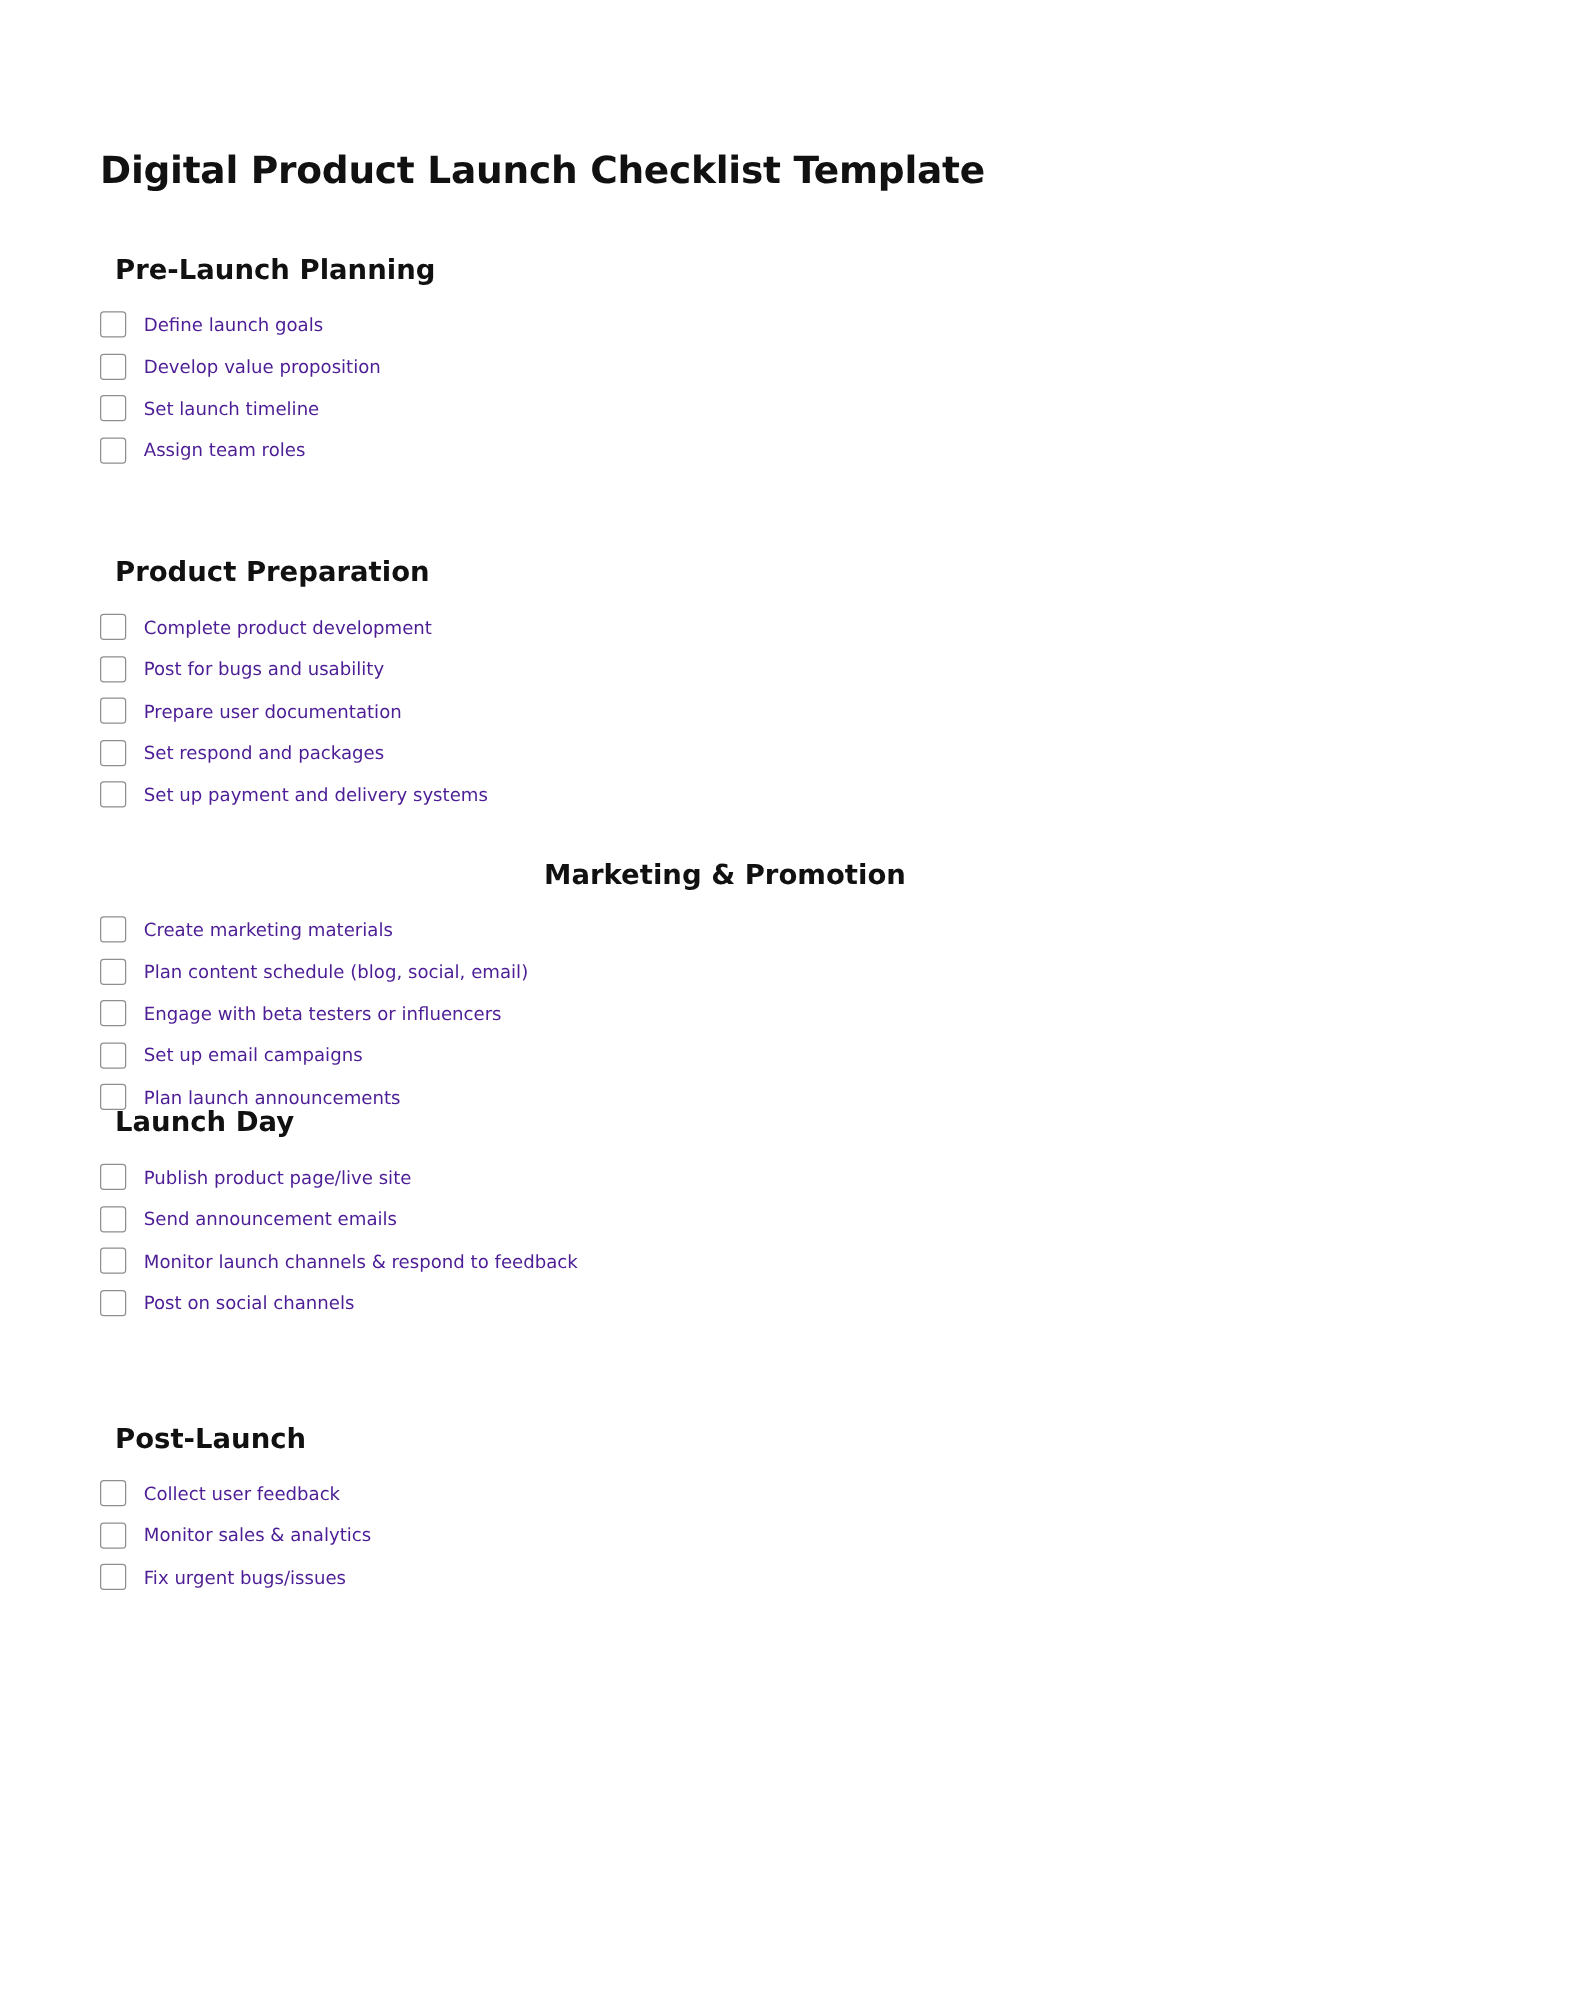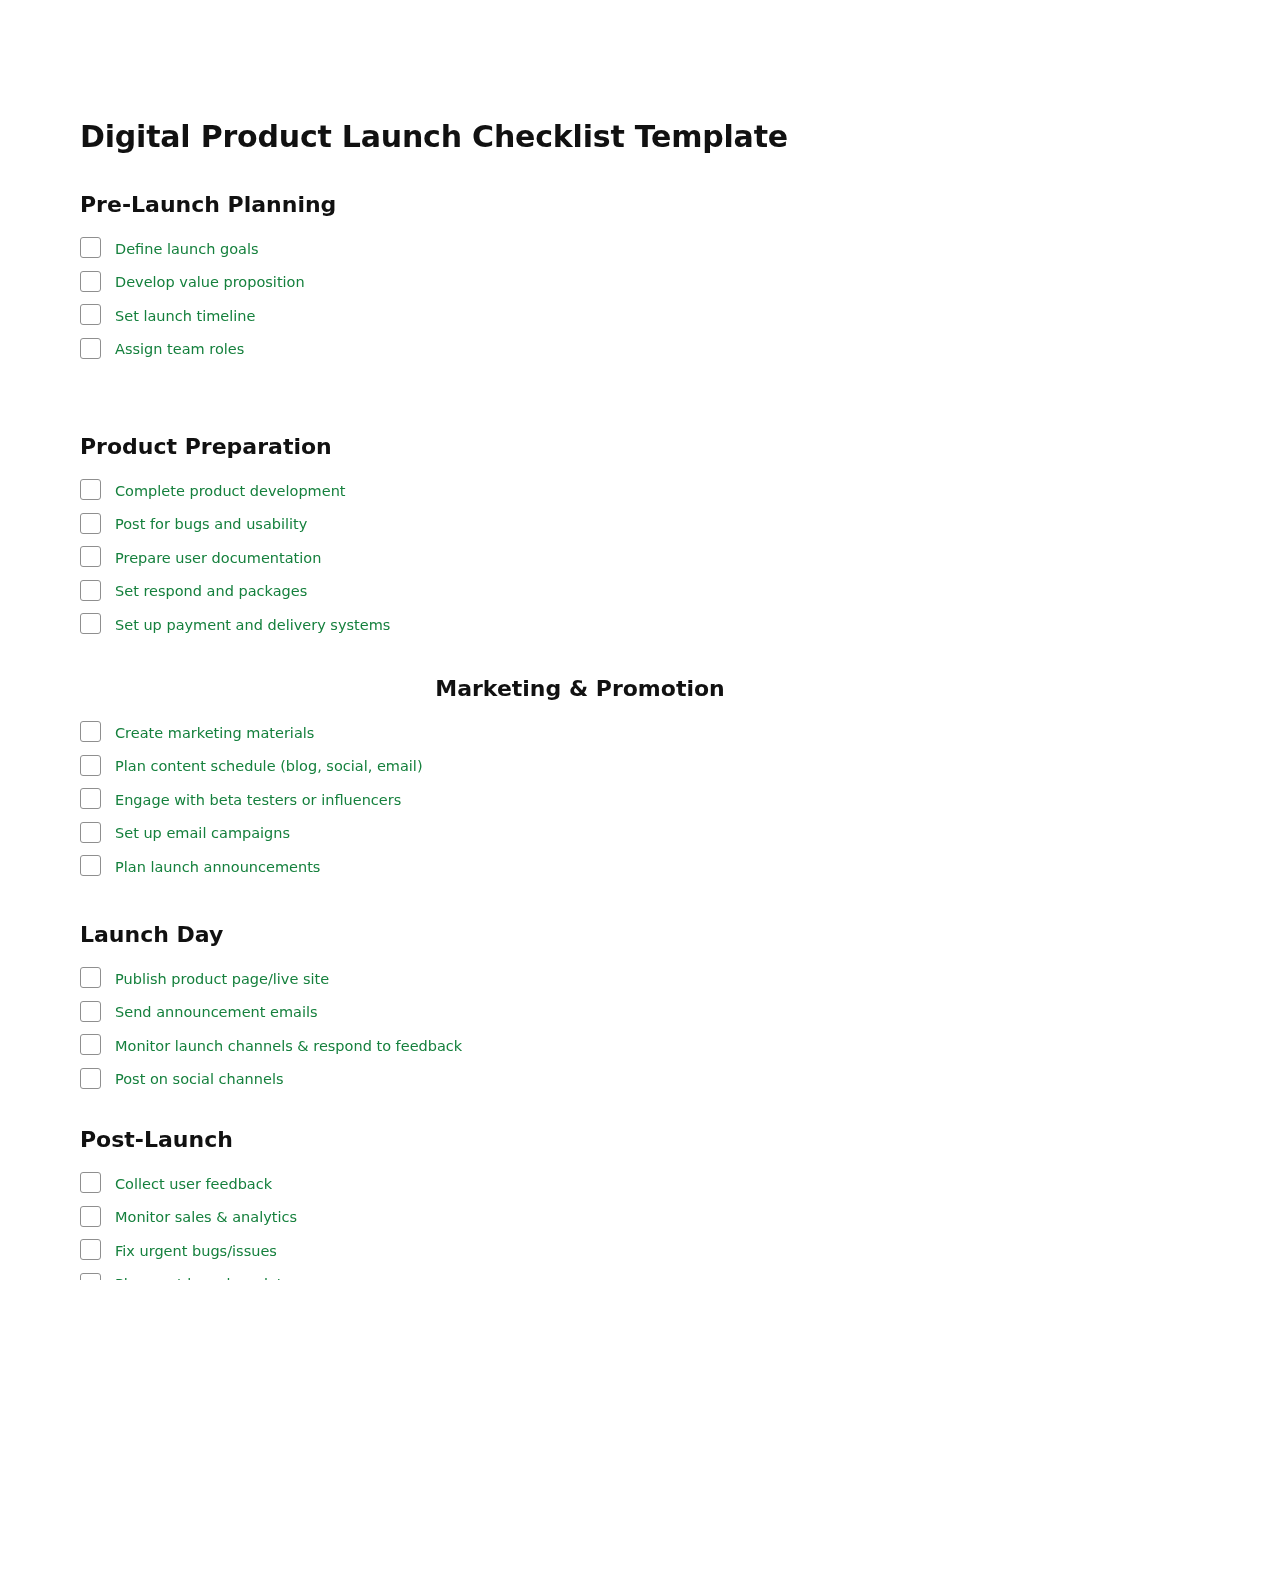--- a/index.html
+++ b/index.html
@@ -34,21 +34,21 @@
     line-height: 40px;
     white-space: nowrap;
     text-align: right;
   }
   .section {
     position: absolute;
     left: 0;
     width: 1000px;
   }
   .section h2 {
-    margin: 0;
+    margin: 12px;
     font-size: 22px;
     font-weight: bold;
     line-height: 30px;
     height: 30px;
     white-space: nowrap;
   }
   .items {
     list-style: none;
     margin: 12px 0 0 0;
     padding: 0;
@@ -66,21 +66,21 @@
     border-radius: 3px;
     background: #ffffff;
     box-sizing: content-box;
     flex: 0 0 auto;
     margin-top: -2px;
   }
   .label {
     margin-left: 14px;
     font-size: 14.5px;
     line-height: 20px;
-    color: #15803d;
+    color: #4c1d95;
     white-space: nowrap;
   }
 </style>
 </head>
 <body>
 
 <div class="page">
   <h1 class="title">Digital Product Launch Checklist Template</h1>
 
   <div class="section" style="top:190px;">
@@ -150,21 +150,21 @@
           <span class="cb"></span>
           <span class="label">Set up email campaigns</span>
         </li>
       <li class="item">
           <span class="cb"></span>
           <span class="label">Plan launch announcements</span>
         </li>
     </ul>
   </div>
 
-  <div class="section" style="top:920px;">
+  <div class="section" style="top:872px;">
     <h2>Launch Day</h2>
     <ul class="items">
       <li class="item">
           <span class="cb"></span>
           <span class="label">Publish product page/live site</span>
         </li>
       <li class="item">
           <span class="cb"></span>
           <span class="label">Send announcement emails</span>
         </li>

